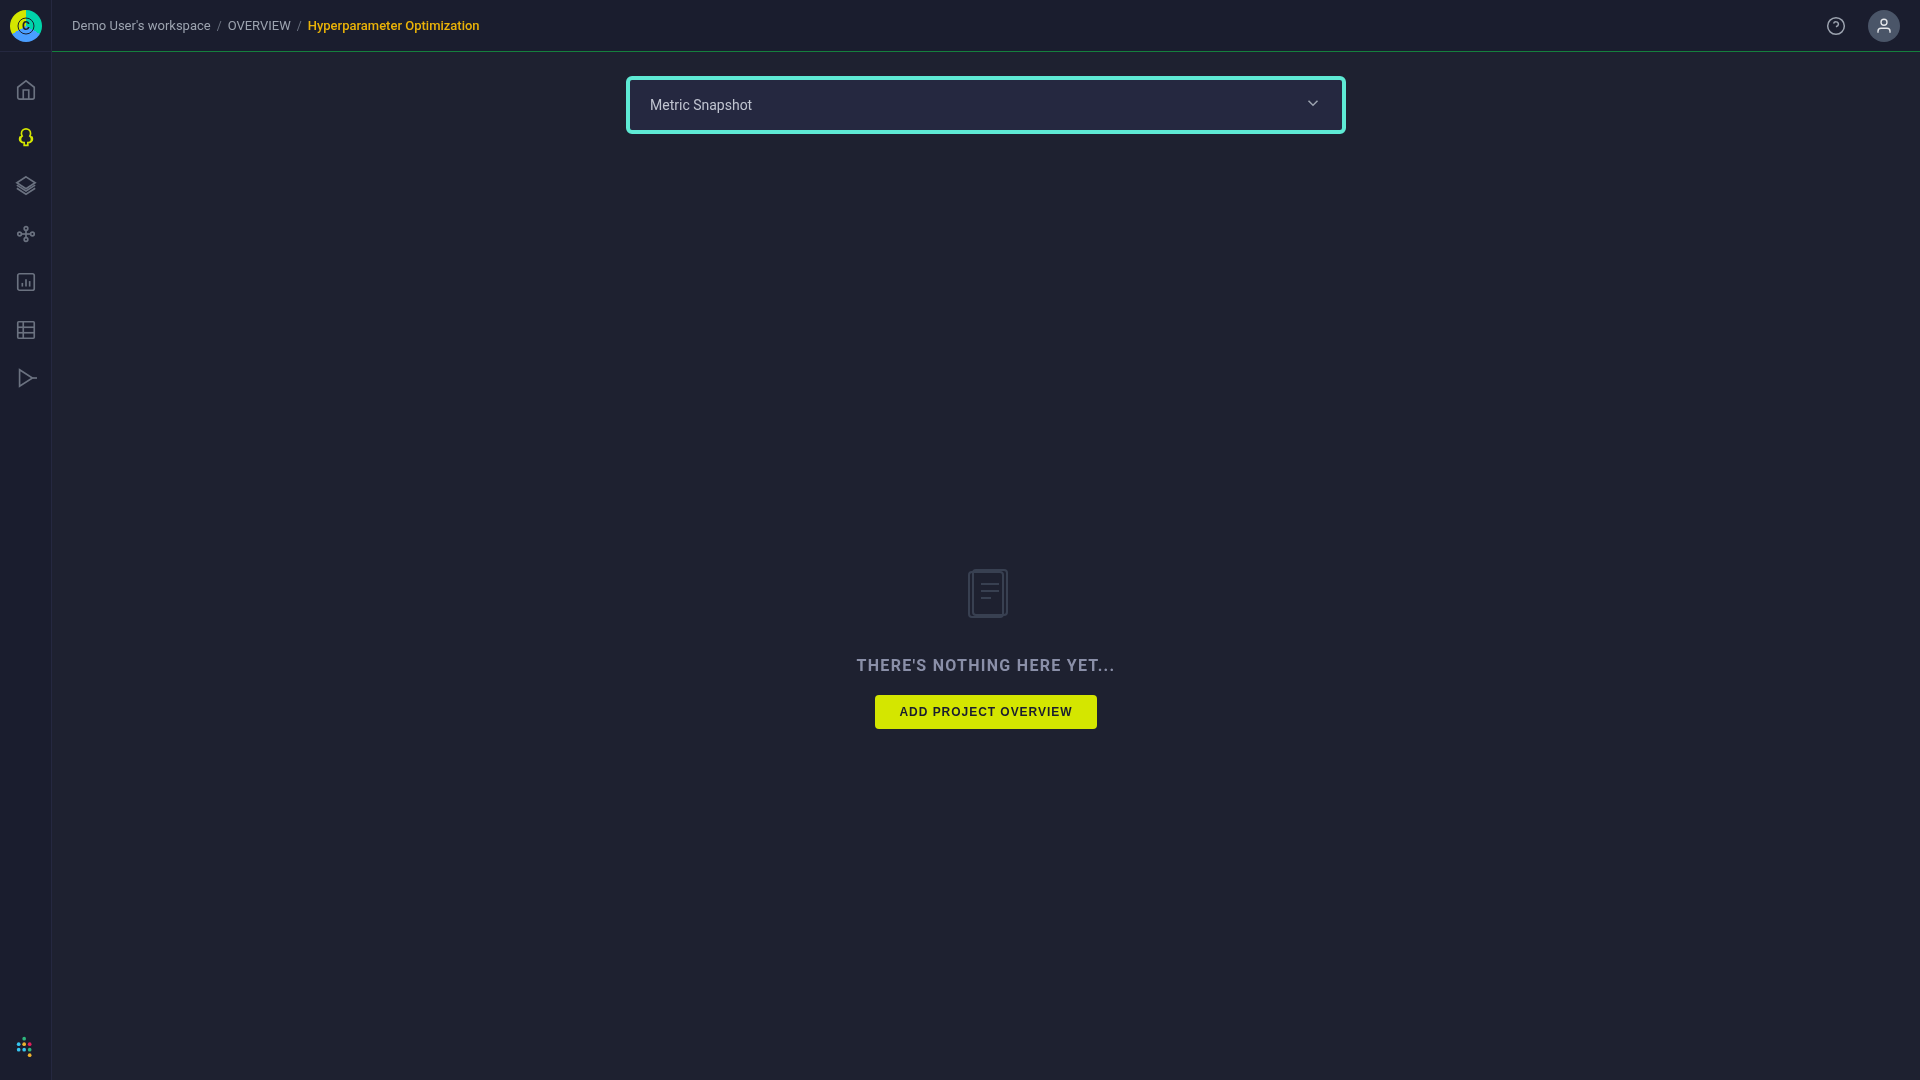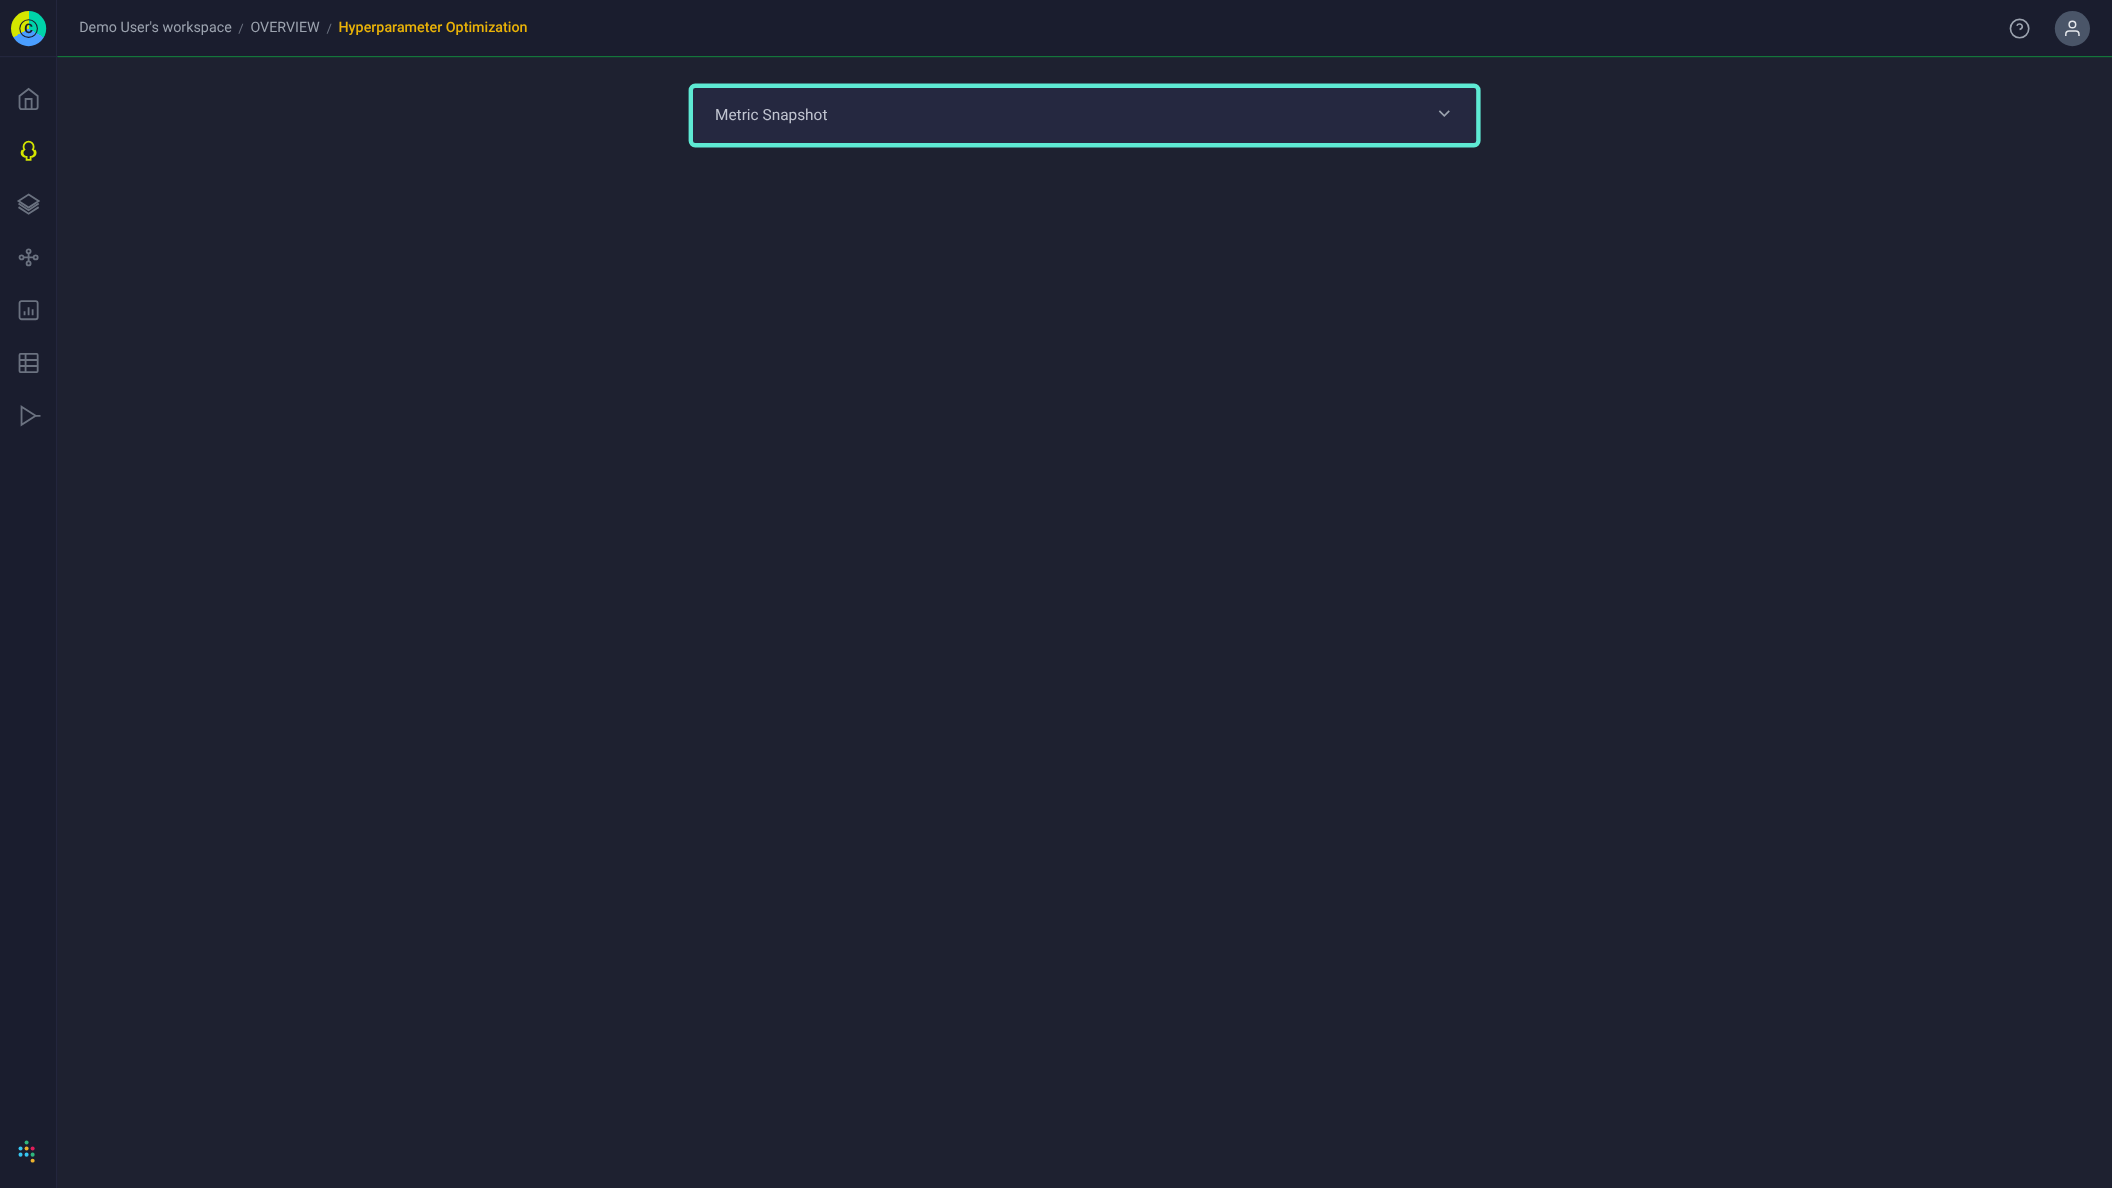--- a/index.html
+++ b/index.html
@@ -410,17 +410,30 @@
 
       <div class="metric-snapshot-bar">
         <span class="metric-snapshot-label">Metric Snapshot</span>
         <span class="chevron-icon">
           <svg width="18" height="18" viewBox="0 0 24 24" fill="none" stroke="currentColor" stroke-width="2">
             <polyline points="6,9 12,15 18,9"></polyline>
           </svg>
         </span>
       </div>
 
+      <div class="empty-state">
+        <div class="empty-state-icon">
+          <svg width="70" height="70" viewBox="0 0 70 70" fill="none">
+            <rect x="18" y="10" width="34" height="45" rx="3" fill="none" stroke="#4a5568" stroke-width="2"></rect>
+            <rect x="22" y="8" width="34" height="45" rx="3" fill="none" stroke="#4a5568" stroke-width="2"></rect>
+            <line x1="30" y1="22" x2="48" y2="22" stroke="#4a5568" stroke-width="2"></line>
+            <line x1="30" y1="29" x2="48" y2="29" stroke="#4a5568" stroke-width="2"></line>
+            <line x1="30" y1="36" x2="40" y2="36" stroke="#4a5568" stroke-width="2"></line>
+          </svg>
+        </div>
+        <div class="empty-state-text">THERE'S NOTHING HERE YET...</div>
+        <button class="add-overview-btn">ADD PROJECT OVERVIEW</button>
+      </div>
 
     </div>
   </div>
 
 </main>
 
 </body></html>

